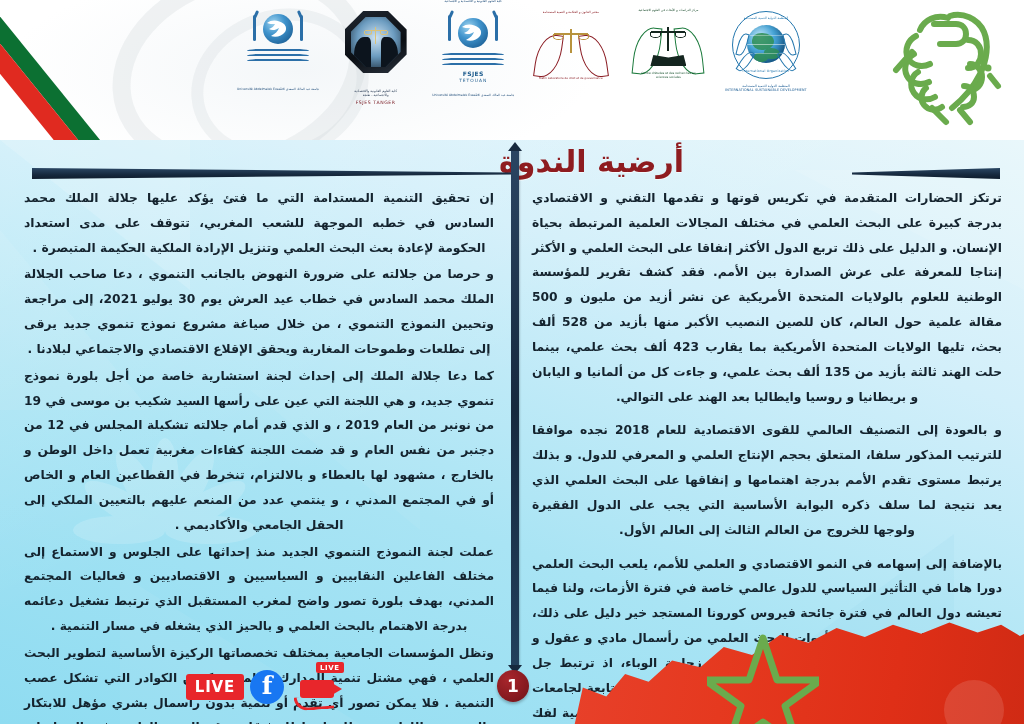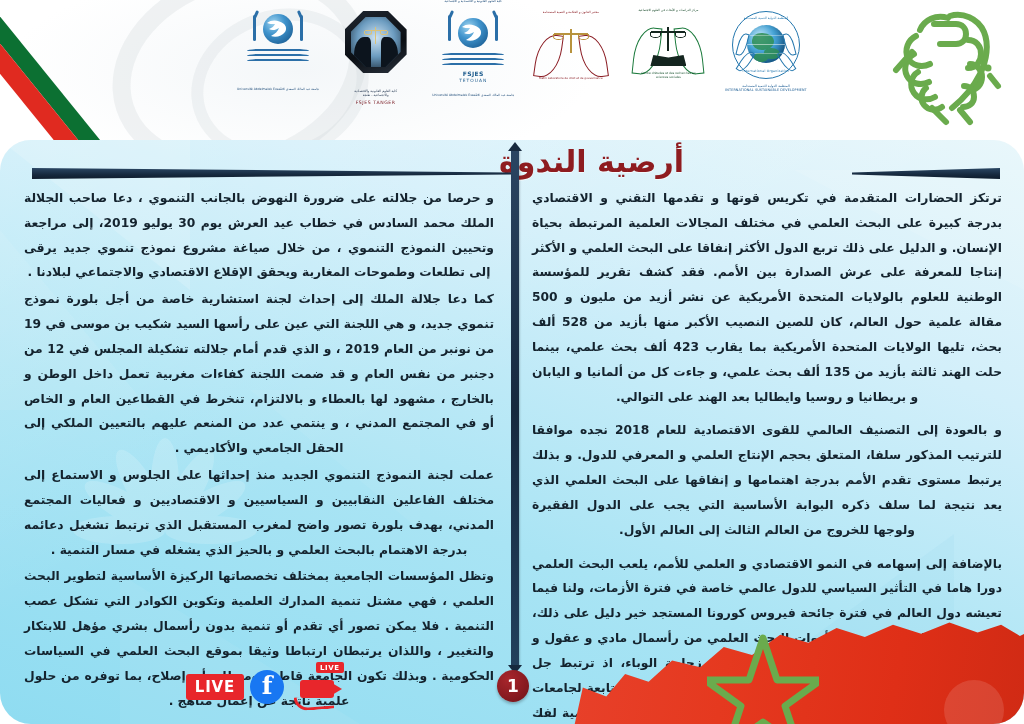--- a/index.html
+++ b/index.html
@@ -302,21 +302,20 @@
 
   
   .body-area {
     position:absolute;
     top:140px; left:0;
     width:1024px; height:584px;
     background:
       linear-gradient(155deg, rgba(255,255,255,.28) 0%, rgba(255,255,255,0) 45%),
       linear-gradient(200deg, #e9f7fb 0%, #d2effa 28%, #a9e4f4 62%, #8fdcf1 100%);
     overflow:hidden;
-    border-radius:31px;
   }
   
   .facet { position:absolute; opacity:.30; }
   .f1 { top:0;   left:0;    border-left:190px solid transparent; border-top:150px solid rgba(255,255,255,.55); }
   .f2 { top:90px;left:0;    border-right:150px solid transparent; border-bottom:180px solid rgba(255,255,255,.25); }
   .f3 { top:30px;right:0;   border-right:230px solid rgba(255,255,255,.35); border-bottom:120px solid transparent; }
   .f4 { bottom:0;right:70px;border-left:260px solid transparent; border-bottom:190px solid rgba(120,205,230,.30); }
   .f5 { bottom:0;left:120px;border-right:240px solid transparent;border-bottom:150px solid rgba(255,255,255,.20); }
   .f6 { top:250px;left:250px;border-left:170px solid transparent;border-top:140px solid rgba(255,255,255,.18); }
   
@@ -665,21 +664,22 @@
 
     <div class="col-divider"></div>
 
     <div class="col col-right">
       <p>ترتكز الحضارات المتقدمة في تكريس قوتها و تقدمها التقني و الاقتصادي بدرجة كبيرة على البحث العلمي في مختلف المجالات العلمية المرتبطة بحياة الإنسان. و الدليل على ذلك تربع الدول الأكثر إنفاقا على البحث العلمي و الأكثر إنتاجا للمعرفة على عرش الصدارة بين الأمم. فقد كشف تقرير للمؤسسة الوطنية للعلوم بالولايات المتحدة الأمريكية عن نشر أزيد من مليون و 500 مقالة علمية حول العالم، كان للصين النصيب الأكبر منها بأزيد من 528 ألف بحث، تليها الولايات المتحدة الأمريكية بما يقارب 423 ألف بحث علمي، بينما حلت الهند ثالثة بأزيد من 135 ألف بحث علمي، و جاءت كل من ألمانيا و اليابان و بريطانيا و روسيا وايطاليا بعد الهند على التوالي.</p>
       <p>و بالعودة إلى التصنيف العالمي للقوى الاقتصادية للعام 2018 نجده موافقا للترتيب المذكور سلفا، المتعلق بحجم الإنتاج العلمي و المعرفي للدول. و بذلك يرتبط مستوى تقدم الأمم بدرجة اهتمامها و إنفاقها على البحث العلمي الذي يعد نتيجة لما سلف ذكره البوابة الأساسية التي يجب على الدول الفقيرة ولوجها للخروج من العالم الثالث إلى العالم الأول.</p>
       <p>بالإضافة إلى إسهامه في النمو الاقتصادي و العلمي للأمم، يلعب البحث العلمي دورا هاما في التأثير السياسي للدول عالمي خاصة في فترة الأزمات، ولنا فيما تعيشه دول العالم في فترة جائحة فيروس كورونا المستجد خير دليل على ذلك، حيث صارت الغلبة لمن يملك أدوات البحث العلمي من رأسمال مادي و عقول و مختبرات بحثية مؤهلة لإخراج البشرية من عنق زجاجة الوباء، اذ ترتبط جل الأبحاث الجارية لإيجاد لقاح لمحاربة وباء كوفيد 19 بمراكز بحثية تابعة لجامعات دولية و مراكز أبحاث خاصة، حصلت على كم هائل من التمويلات الحكومية لفك شفرة الوباء القاتل و إعادة تشغيل الاقتصاد العالمي.</p>
     </div>
 
     <div class="col col-left">
-      <p class="tight">و حرصا من جلالته على ضرورة النهوض بالجانب التنموي ، دعا صاحب الجلالة الملك محمد السادس في خطاب عيد العرش يوم 30 يوليو 2019، إلى مراجعة وتحيين النموذج التنموي ، من خلال صياغة مشروع نموذج تنموي جديد يرقى إلى تطلعات وطموحات المغاربة ويحقق الإقلاع الاقتصادي والاجتماعي لبلادنا .</p>
+      <p class="tight">إن تحقيق التنمية المستدامة التي ما فتئ يؤكد عليها جلالة الملك محمد السادس في خطبه الموجهة للشعب المغربي، تتوقف على مدى استعداد الحكومة لإعادة بعث البحث العلمي وتنزيل الإرادة الملكية الحكيمة المتبصرة .</p>
+      <p class="tight">و حرصا من جلالته على ضرورة النهوض بالجانب التنموي ، دعا صاحب الجلالة الملك محمد السادس في خطاب عيد العرش يوم 30 يوليو 2021، إلى مراجعة وتحيين النموذج التنموي ، من خلال صياغة مشروع نموذج تنموي جديد يرقى إلى تطلعات وطموحات المغاربة ويحقق الإقلاع الاقتصادي والاجتماعي لبلادنا .</p>
       <p class="tight">كما دعا جلالة الملك إلى إحداث لجنة استشارية خاصة من أجل بلورة نموذج تنموي جديد، و هي اللجنة التي عين على رأسها السيد شكيب بن موسى في 19 من نونبر من العام 2019 ، و الذي قدم أمام جلالته تشكيلة المجلس في 12 من دجنبر من نفس العام و قد ضمت اللجنة كفاءات مغربية تعمل داخل الوطن و بالخارج ، مشهود لها بالعطاء و بالالتزام، تنخرط في القطاعين العام و الخاص أو في المجتمع المدني ، و ينتمي عدد من المنعم عليهم بالتعيين الملكي إلى الحقل الجامعي والأكاديمي .</p>
       <p class="tight">عملت لجنة النموذج التنموي الجديد منذ إحداثها على الجلوس و الاستماع إلى مختلف الفاعلين النقابيين و السياسيين و الاقتصاديين و فعاليات المجتمع المدني، بهدف بلورة تصور واضح لمغرب المستقبل الذي ترتبط تشغيل دعائمه بدرجة الاهتمام بالبحث العلمي و بالحيز الذي يشغله في مسار التنمية .</p>
       <p>وتظل المؤسسات الجامعية بمختلف تخصصاتها الركيزة الأساسية لتطوير البحث العلمي ، فهي مشتل تنمية المدارك العلمية وتكوين الكوادر التي تشكل عصب التنمية . فلا يمكن تصور أي تقدم أو تنمية بدون رأسمال بشري مؤهل للابتكار والتغيير ، واللذان يرتبطان ارتباطا وثيقا بموقع البحث العلمي في السياسات الحكومية . وبذلك تكون الجامعة قاطرة ومنطلق أي إصلاح، بما توفره من حلول علمية ناتجة عن إعمال مناهج .</p>
     </div>
 
     <div class="flag-brush"></div>
     <div class="pentagram">
       <svg viewBox="0 0 112 112">
         <polygon points="56,6 70,48 114,48 78,74 92,116 56,90 20,116 34,74 -2,48 42,48" fill="none" stroke="#6aab4d" stroke-width="7" stroke-linejoin="round"></polygon>
       </svg>

